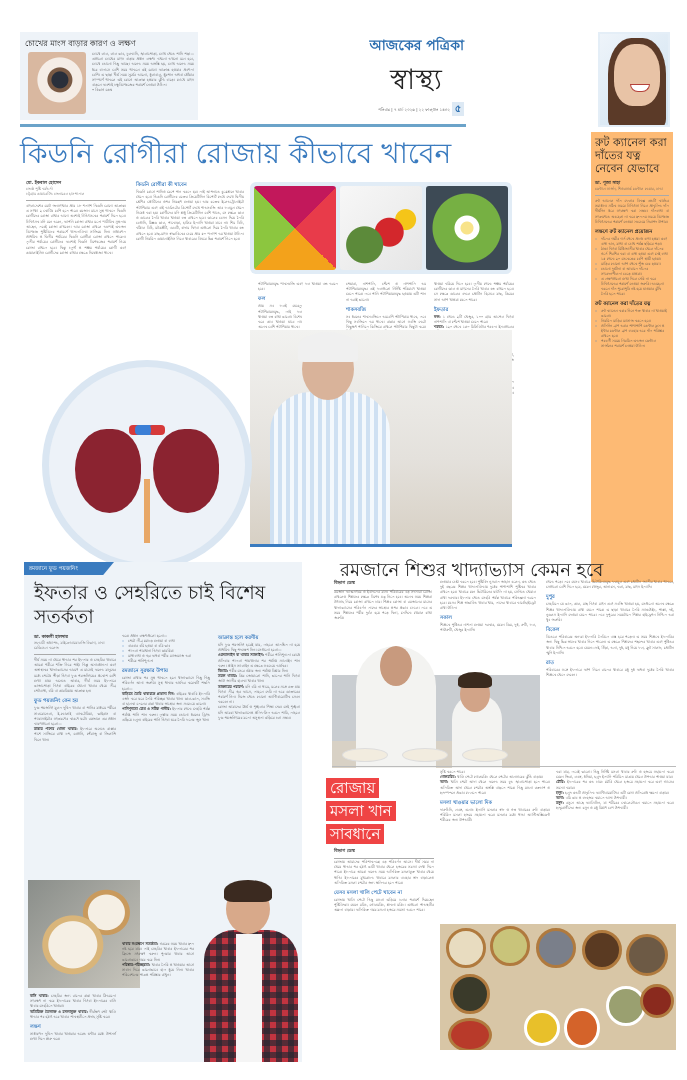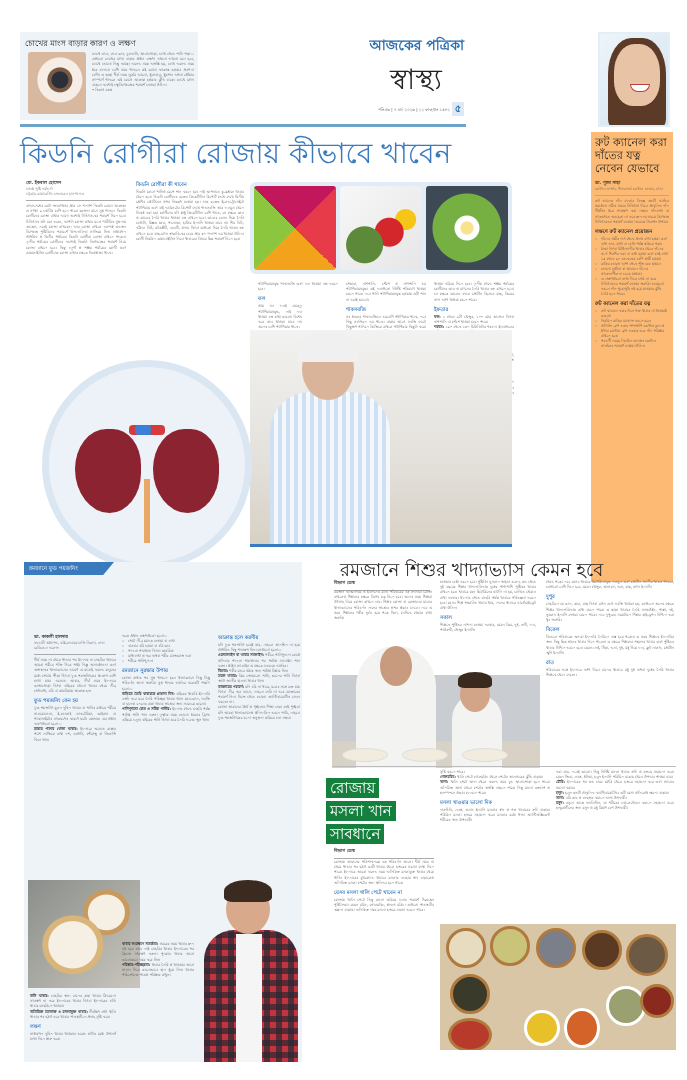--- a/index.html
+++ b/index.html
@@ -95,21 +95,21 @@
   .kids-photo .dad { position:absolute; left: 24px; top: 2px; width: 80px; height: 130px; border-radius: 40px 40px 0 0; background:#f3f3f1; }
   .kids-photo .dadhead { position:absolute; left: 48px; top: 2px; width: 32px; height: 40px; border-radius: 50%; background:#c89a7e; }
   .kids-photo .kid { position:absolute; left: 120px; top: 50px; width: 50px; height: 80px; border-radius: 25px 25px 0 0; background:#f3f3f1; }
   .kids-photo .kidhead { position:absolute; left: 128px; top: 32px; width: 30px; height: 36px; border-radius: 50%; background:#d2a488; }
   .kids-photo .kidhair { position:absolute; left: 126px; top: 28px; width: 34px; height: 16px; border-radius: 50% 50% 20% 20%; background:#3a2a1e; }
   .kids-photo .plate { position:absolute; top: 104px; width: 46px; height: 14px; border-radius: 50%; background:#f2ecdf; border:1px solid #ddd; }
   .kids-rule { left: 332px; top: 766px; width: 344px; height: 1px; background: #bbb; }
 
   
   .spice-headline { left: 326px; top: 778px; width: 110px; }
-  .spice-line { display: inline-block; background: #15803d; color: #fff; font-size: 15px; line-height: 20px; padding: 0 4px; margin-bottom: 3px; }
+  .spice-line { display: inline-block; background: #ef4444; color: #fff; font-size: 15px; line-height: 20px; padding: 0 4px; margin-bottom: 3px; }
   .spice-byline { left: 334px; top: 848px; width: 100px; }
   .spice-col1 { left: 334px; top: 860px; width: 100px; }
   .spice-col2 { left: 440px; top: 770px; width: 110px; }
   .spice-col3 { left: 556px; top: 770px; width: 118px; }
   .spice-photo { left: 440px; top: 924px; width: 236px; height: 126px; background: #d8c6a6; overflow:hidden; }
   .bowl { position:absolute; border-radius: 50%; border: 3px solid #b07a3e; }
 </style>
 </head>
 <body>
 
@@ -211,20 +211,21 @@
   <div class="bullet">এ লক্ষণগুলো দেখা দিলে দেরি না করে চিকিৎসকের পরামর্শ নেওয়া জরুরি। অবহেলা করলে দাঁত পুরোপুরি নষ্ট হয়ে যাওয়ার ঝুঁকি তৈরি হতে পারে।</div>
   <div class="sub-head" style="color:#222">রুট ক্যানেল করা দাঁতের যত্ন</div>
   <div class="bullet">রুট ক্যানেল করার দিনে শক্ত খাবার না খাওয়াই ভালো।</div>
   <div class="bullet">নিয়মিত মাড়ির ম্যাসাজ করতে হবে।</div>
   <div class="bullet">প্রতিদিন ব্রাশ করার পাশাপাশি ডেন্টাল ফ্লস ও ইন্টার ডেন্টাল ব্রাশ ব্যবহার করে দাঁত পরিষ্কার রাখতে হবে।</div>
   <div class="bullet">পরবর্তী সময়ে নিয়মিত একজন ডেন্টাল সার্জনের পরামর্শ নেওয়া উচিত।</div>
 </div>
 
 <div class="abs fp-box">
   <div class="fp-tag">রমজানে ফুড পয়জনিং</div>
+  <div class="fp-headline">ইফতার ও সেহরিতে চাই বিশেষ সতর্কতা</div>
 
   <div class="fp-col1">
     <div class="byline-name">ডা. কাকলী হালদার</div>
     <div class="byline-role">সহকারী অধ্যাপক, মাইক্রোবায়োলজি বিভাগ, ঢাকা মেডিকেল কলেজ</div>
     <div class="rule"></div>
     <div class="body-text">দীর্ঘ সময় না খেয়ে থাকার পর ইফতার ও সেহরির খাবারে আমরা শরীরে শক্তি ফিরে পাই। কিন্তু অসাবধানতা এবং অস্বাস্থ্যকর খাদ্যাভ্যাসের কারণে এ মাসেই অনেক মানুষের মধ্যে পেটের পীড়া কিংবা ফুড পয়জনিংয়ের প্রকোপ বেশি দেখা যায়। অনেকে আবার, দীর্ঘ সময় ইফতারে ভাজাপোড়া কিংবা বাইরের খোলা খাবার খেয়ে তীব্র পেটব্যথা, বমি বা ডায়রিয়ায় আক্রান্ত হন।</div>
     <div class="sub-head">ফুড পয়জনিং কেন হয়</div>
     <div class="body-text">ফুড পয়জনিং মূলত দূষিত খাবার বা পানির মাধ্যমে শরীরে সালমোনেলা, ই-কোলাই ব্যাকটেরিয়া, ভাইরাস বা প্যারাসাইটের সংক্রমণের কারণে ঘটে। রমজানে এর প্রধান কারণগুলো হলো—</div>
     <div class="body-text"><span class="bold-lead">রাস্তার পাশের খোলা খাবার:</span> <span>ইফতারে অনেকে রাস্তার পাশে সাজিয়ে রাখা চপ, বেগুনি, পেঁয়াজু বা জিলাপি কিনে খান।</span></div>
   </div>

